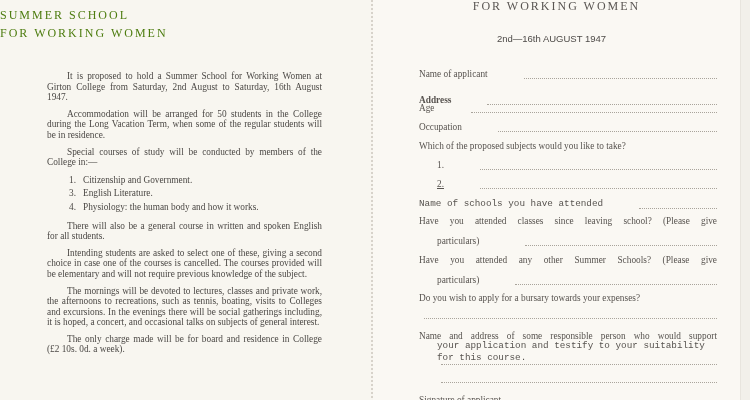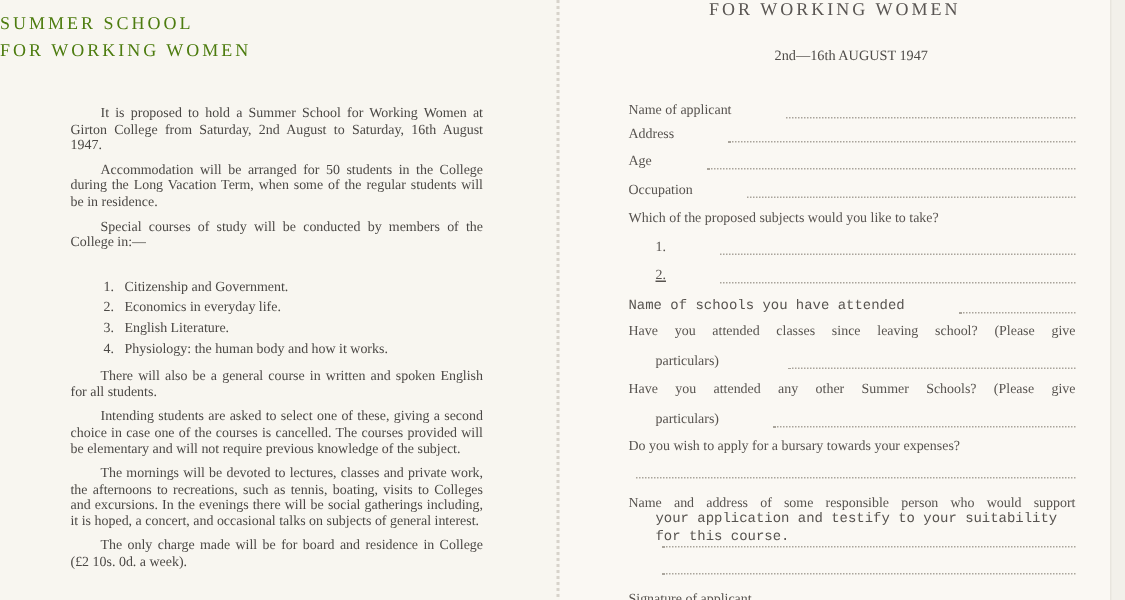--- a/index.html
+++ b/index.html
@@ -34,22 +34,22 @@
   .body-text ol { margin:0 0 6px 0; padding:0; list-style:none; }
   .body-text ol li { padding-left:22px; line-height:13.6px; }
   .body-text ol li .num { display:inline-block; width:14px; }
 
   .r-title {
     position:absolute; left:373px; width:367px; text-align:center;
     font-family:"Liberation Serif",serif; letter-spacing:2px;
     font-size:12px; color:#5a5653; top:-1px;
   }
   .r-date {
-    position:absolute; left:384px; width:367px; text-align:center;
-    font-family:Liberation Serif, serif; font-size:9.5px; color:#4e4b48; top:33px;
+    position:absolute; left:368px; width:367px; text-align:center;
+    font-family:Liberation Sans, sans-serif; font-size:9.5px; color:#4e4b48; top:33px;
   }
   .field {
     position:absolute; left:419px; width:298px;
     font-family:"Liberation Serif",serif; font-size:9.3px; color:#57534f;
     display:flex; align-items:flex-end; height:12px;gap:32px;
   }
   .field .lbl { white-space:nowrap; padding-right:4px; }
   .field .dots { flex:1; border-bottom:1px dotted #a9a49b; height:8px; }
   .field.indent { left:437px; width:280px; }
   .plain {
@@ -66,42 +66,41 @@
 <div class="page page-right"></div>
 <div class="edge"></div>
 <div class="fold"></div>
 
 <div class="title" style="top:6px;">SUMMER SCHOOL</div>
 <div class="title" style="top:24px;">FOR WORKING WOMEN</div>
 
 <div class="body-text" style="top:71px;">
   <p>It is proposed to hold a Summer School for Working Women at Girton College from Saturday, 2nd August to Saturday, 16th August 1947.</p>
   <p>Accommodation will be arranged for 50 students in the College during the Long Vacation Term, when some of the regular students will be in residence.</p>
-  <p style="margin-bottom:18px;">Special courses of study will be conducted by members of the College in:—</p>
+  <p style="margin-bottom:6px;">Special courses of study will be conducted by members of the College in:—</p>
   <ol>
     <li><span class="num">1.</span><span>Citizenship and Government.</span></li>
-    <li><span class="num">2.</span><span>Economics in everyday life.</span></li>
     <li><span class="num">3.</span><span>English Literature.</span></li>
     <li><span class="num">4.</span><span>Physiology: the human body and how it works.</span></li>
   </ol>
   <p>There will also be a general course in written and spoken English for all students.</p>
   <p>Intending students are asked to select one of these, giving a second choice in case one of the courses is cancelled. The courses provided will be elementary and will not require previous knowledge of the subject.</p>
   <p>The mornings will be devoted to lectures, classes and private work, the afternoons to recreations, such as tennis, boating, visits to Colleges and excursions. In the evenings there will be social gatherings including, it is hoped, a concert, and occasional talks on subjects of general interest.</p>
   <p>The only charge made will be for board and residence in College (£2 10s. 0d. a week).</p>
 
 </div>
 
 <div class="r-title">FOR WORKING WOMEN</div>
 <div class="r-date">2nd—16th AUGUST 1947</div>
 
 <div class="field" style="top:67px;">
   <span class="lbl">Name of applicant</span>
     <span class="dots"></span>
 </div>
-<div class="field" style="top:83px;">
+<div class="field" style="top:93px;font-weight:bold;">
   <span class="lbl">Address</span>
     <span class="dots"></span>
 </div>
 <div class="field" style="top:101px;">
   <span class="lbl">Age</span>
     <span class="dots"></span>
 </div>
 <div class="field" style="top:120px;">
   <span class="lbl">Occupation</span>
     <span class="dots"></span>

